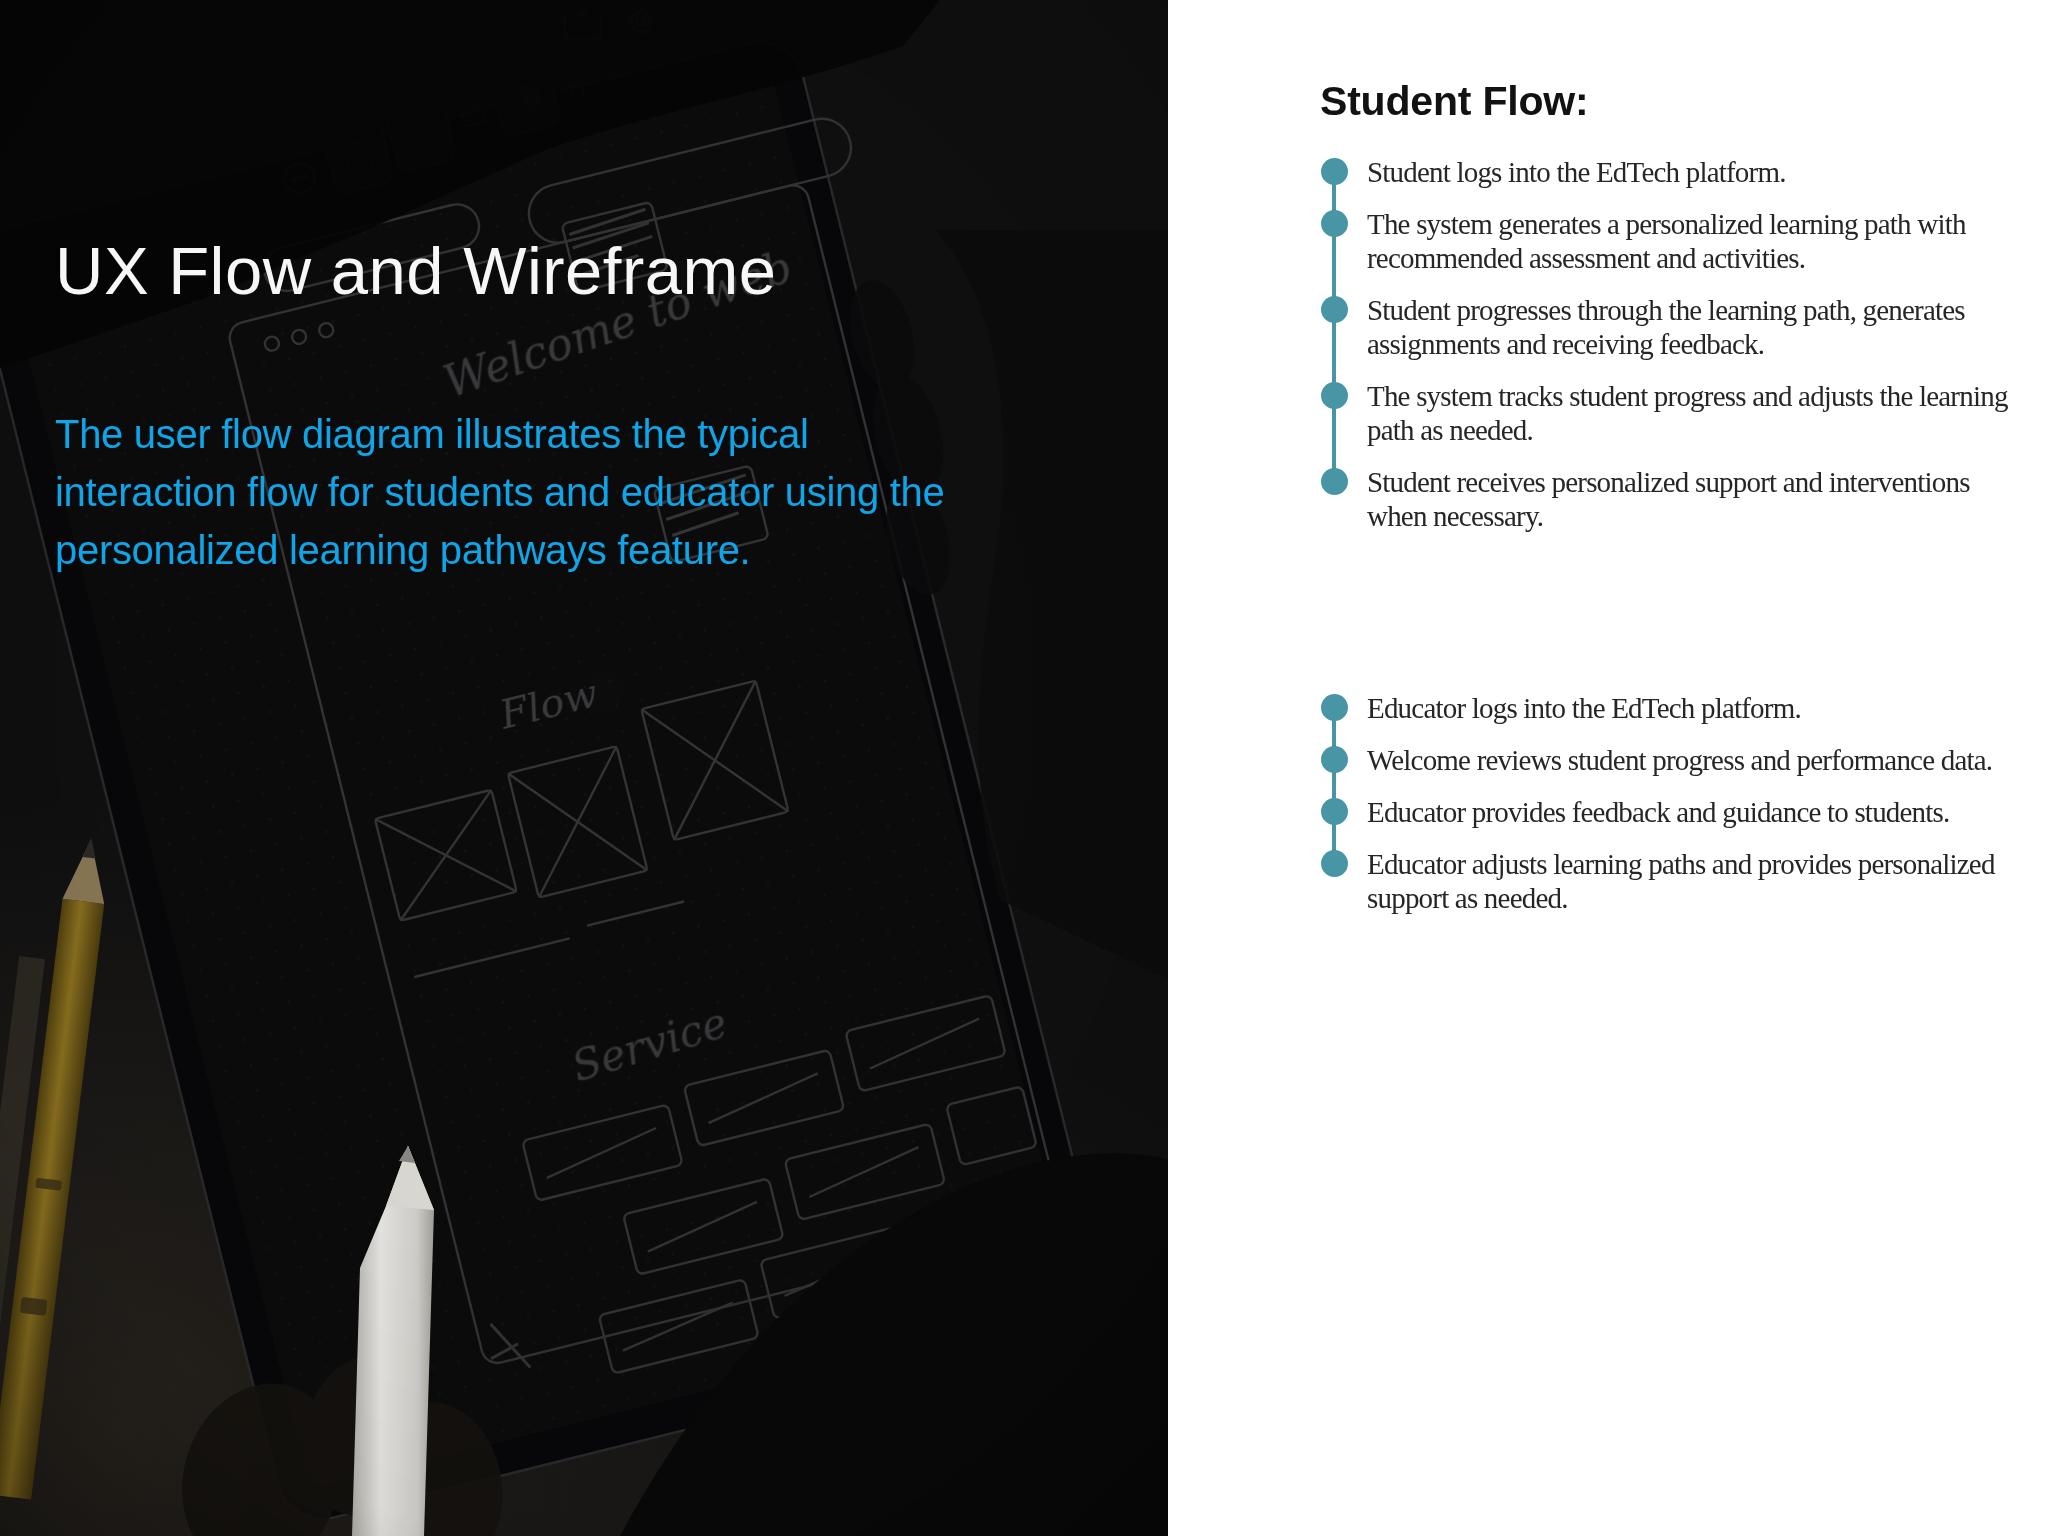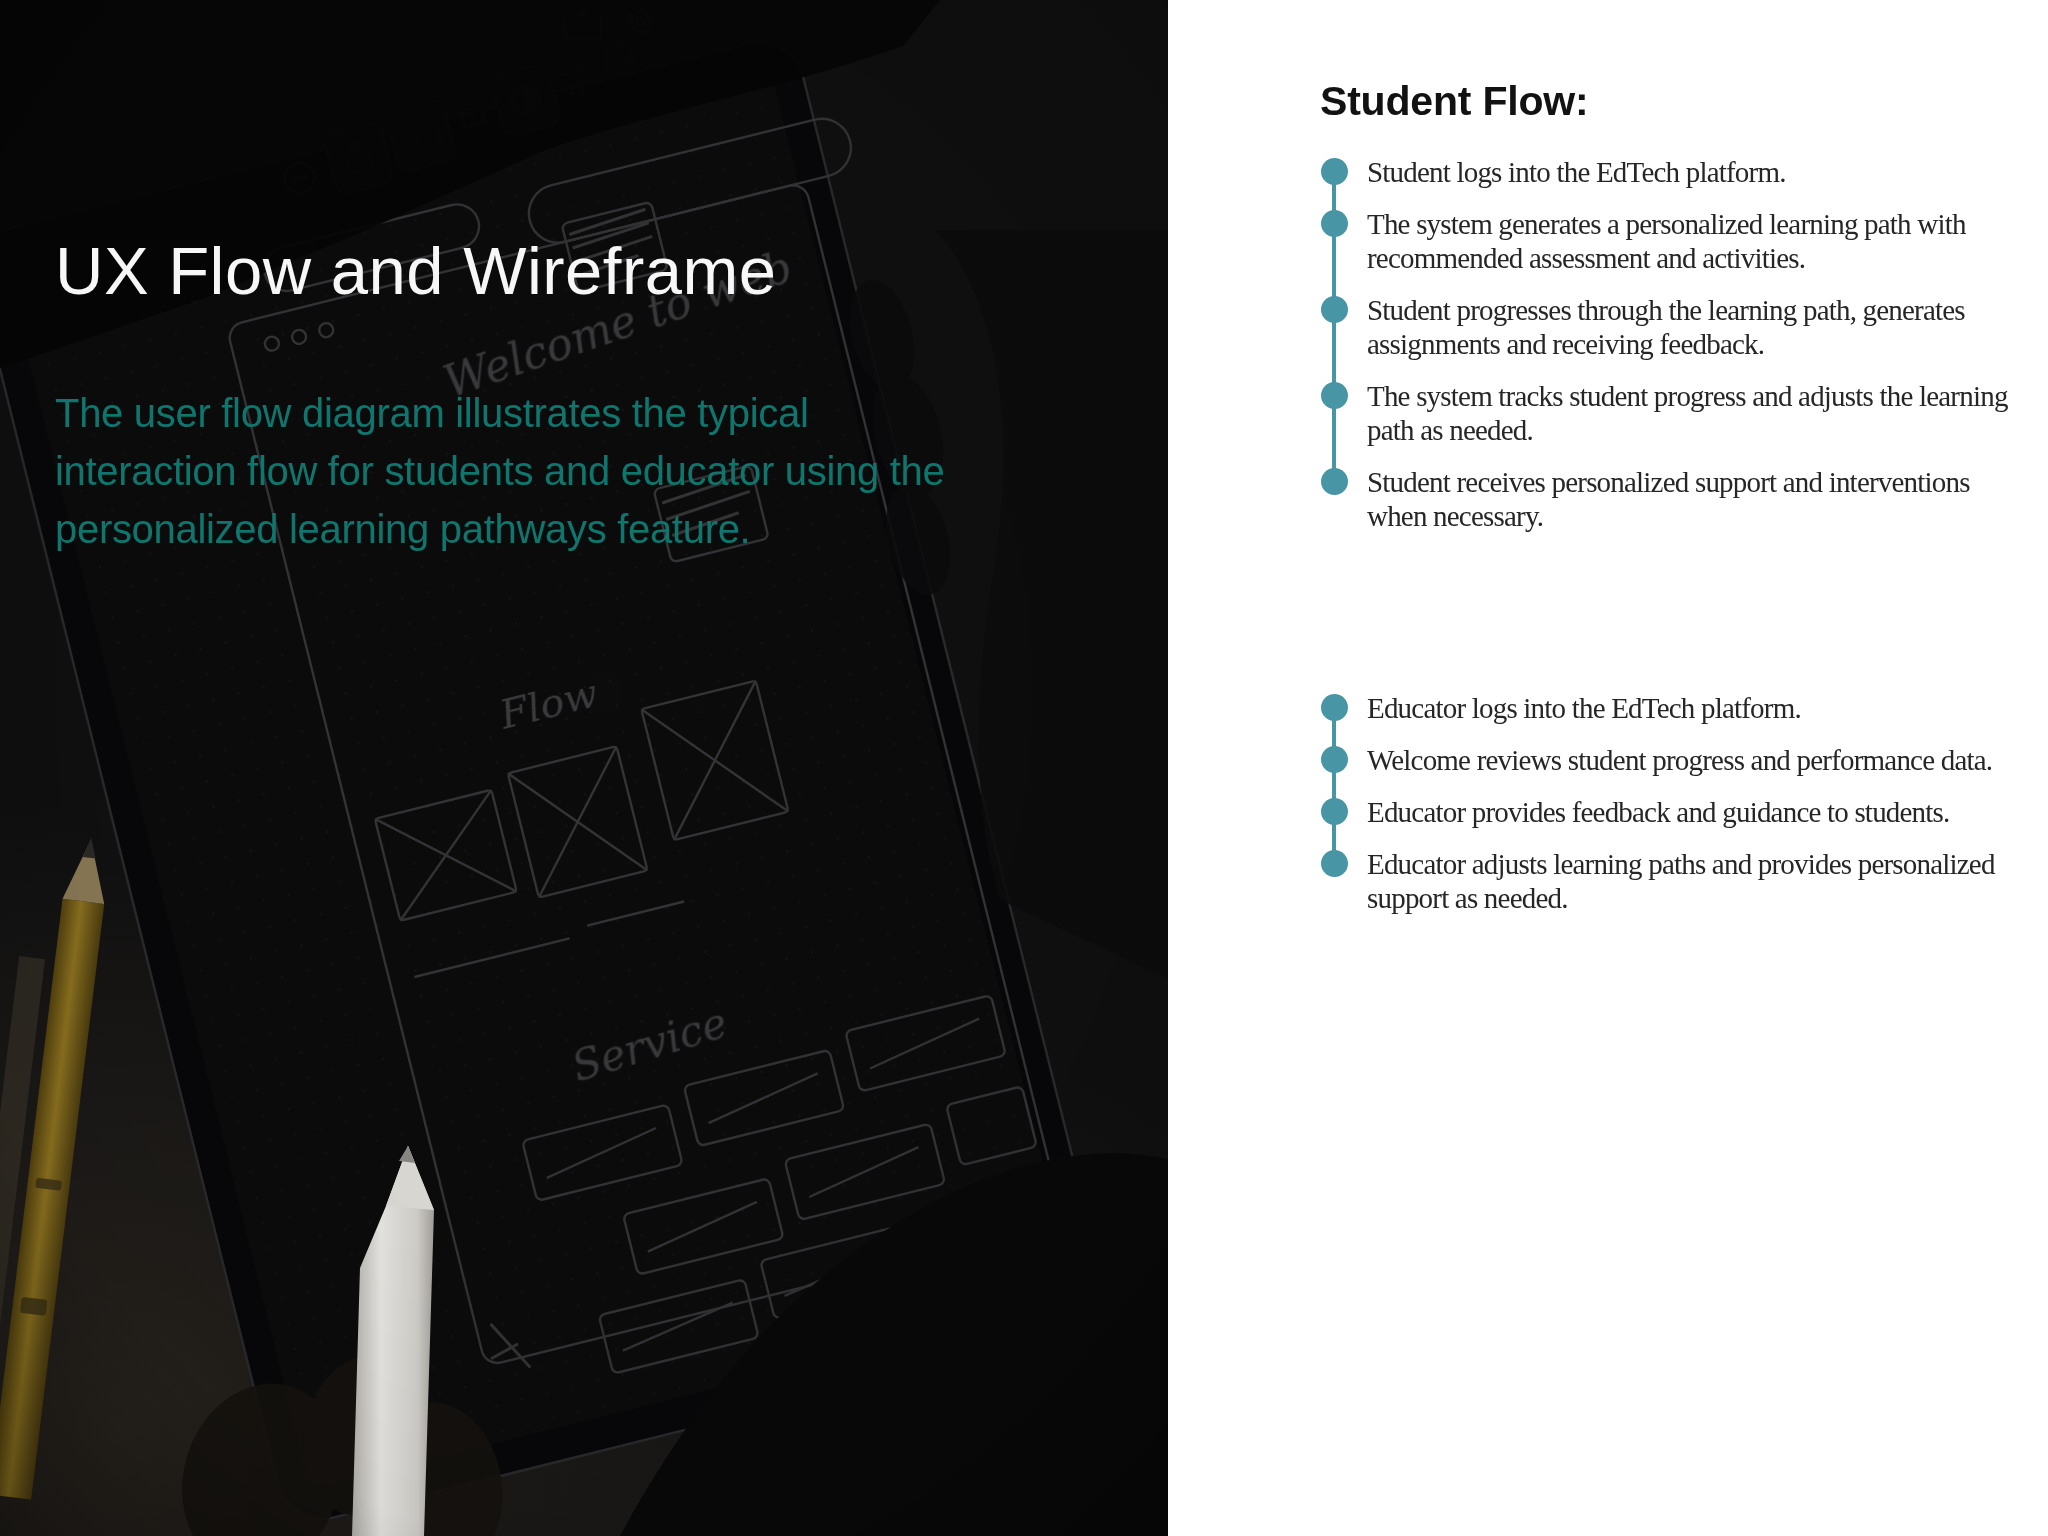--- a/index.html
+++ b/index.html
@@ -13,23 +13,23 @@
     position:absolute;left:0;top:0;width:1168px;height:1536px;
     background:#0e0e0f;overflow:hidden;
   }
   .photo-panel svg{position:absolute;left:0;top:0;}
   .slide-title{
     position:absolute;left:55px;top:232px;z-index:5;
     font-size:67px;line-height:78px;font-weight:300;
     color:#f7f7f7;letter-spacing:0.5px;margin:0;
   }
   .slide-description{
-    position:absolute;left:55px;top:384px;z-index:5;width:1000px;
+    position:absolute;left:55px;top:405px;z-index:5;width:1000px;
     font-size:40px;line-height:58px;font-weight:300;
-    color:#0f766e;letter-spacing:-0.3px;margin:0;
+    color:#0ea5e9;letter-spacing:-0.3px;margin:0;
     white-space:pre-line;
   }
   
   .content-panel{
     position:absolute;left:1212px;top:0;width:736px;height:1536px;
     background:#ffffff;box-sizing:border-box;
     padding:78px 30px 0 64px;
     margin-left:44px;
   }
   .flow-heading{

